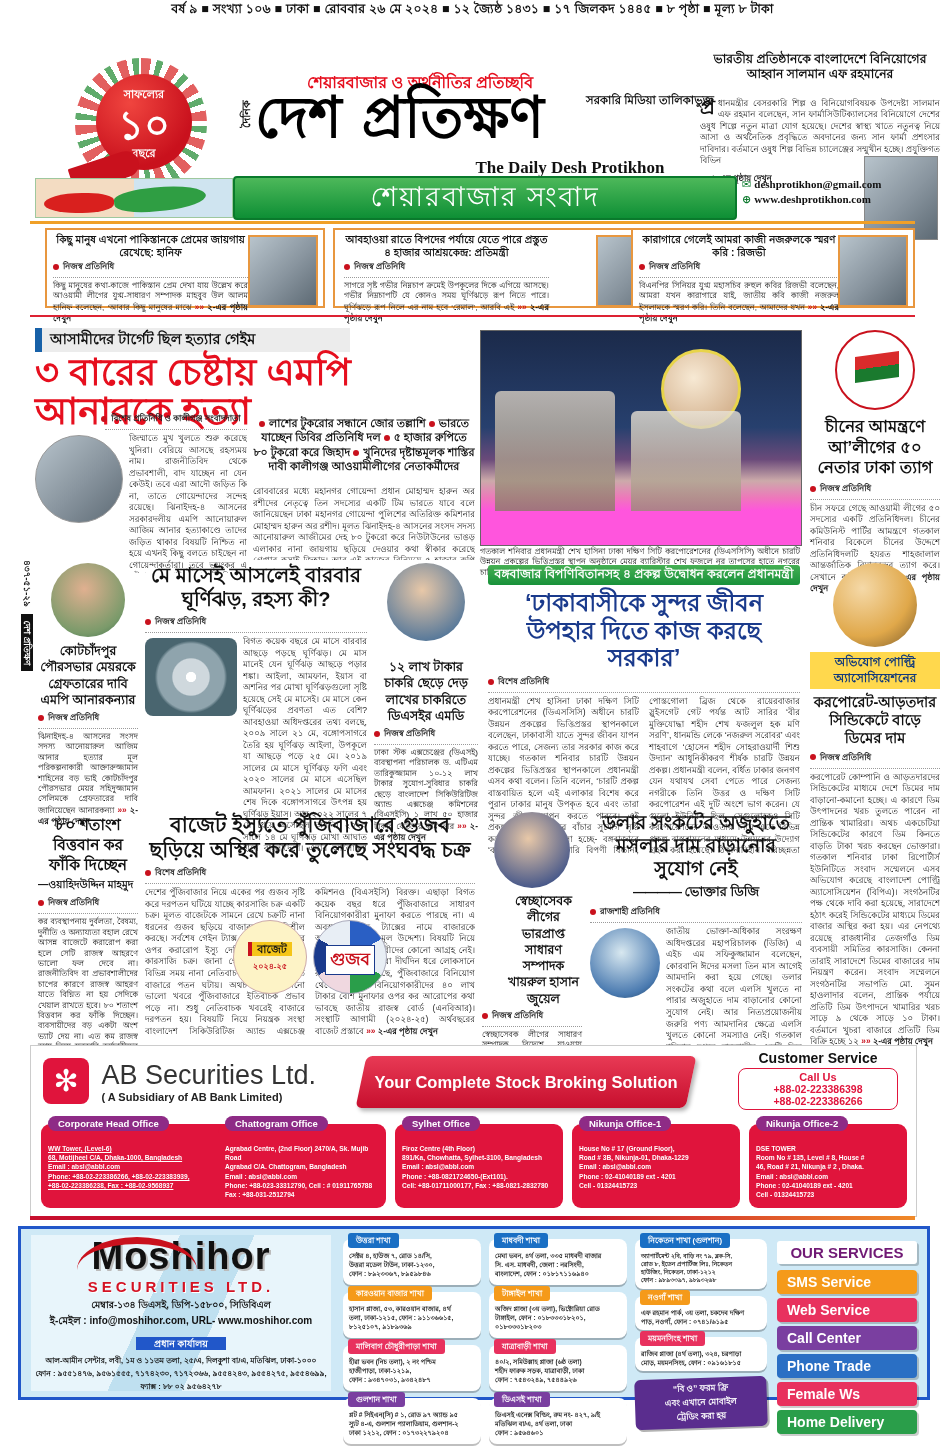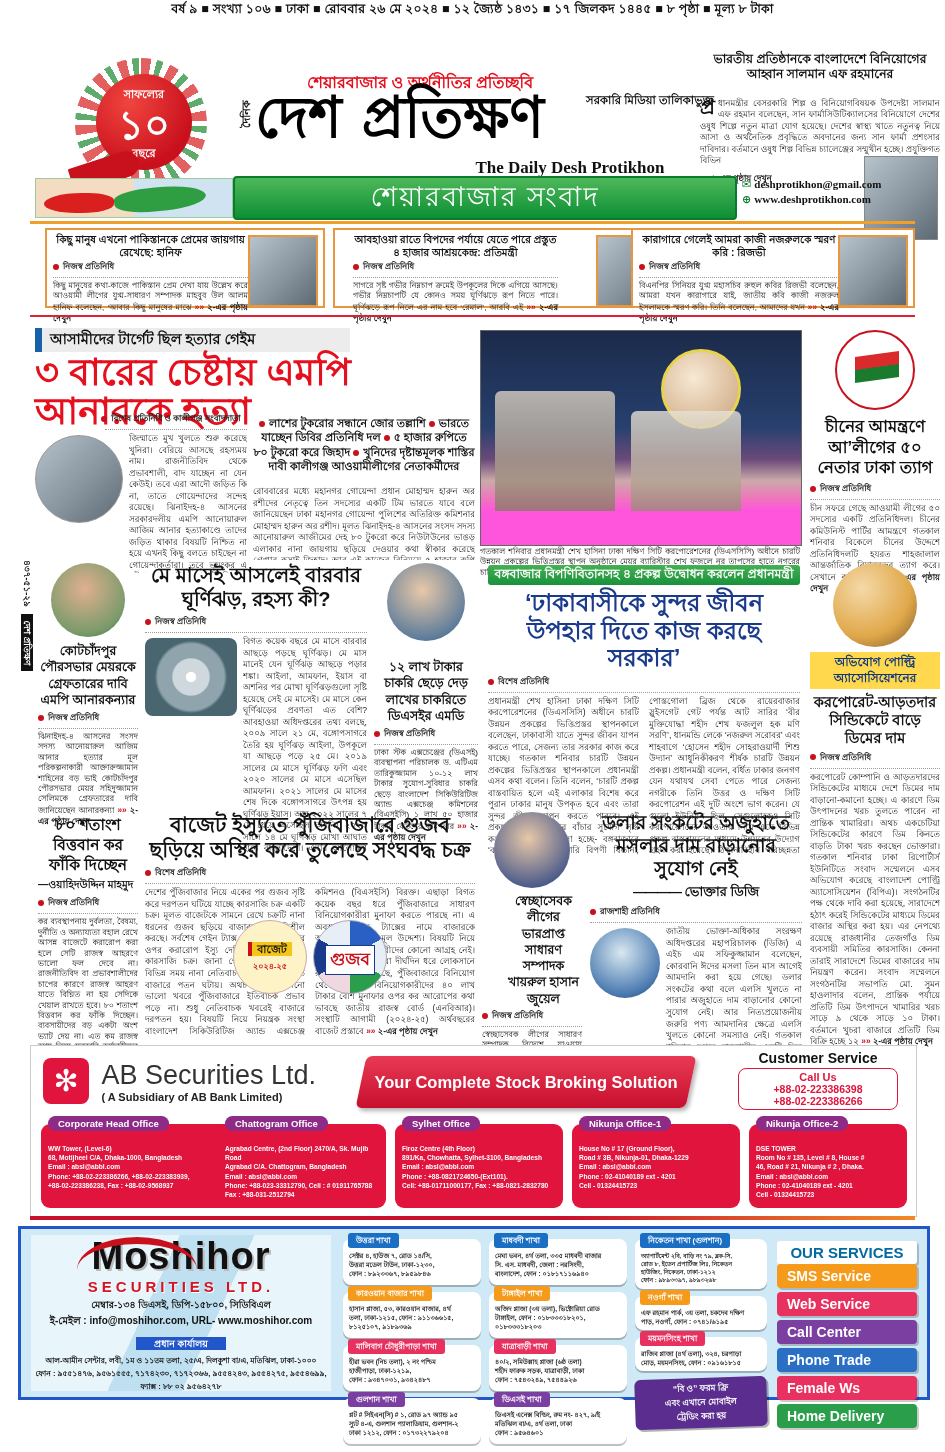--- a/index.html
+++ b/index.html
@@ -98,21 +98,21 @@
   <div class="abs obox" style="left:45px;top:228px;width:280px;height:80px;padding:4px 6px;box-sizing:border-box;">
     <div class="abs ph ophoto" style="right:5px;top:5px;width:66px;height:68px;"></div>
     <div style="width:195px;">
       <div class="ctr b" style="font-size:10.3px;line-height:1.25;">কিছু মানুষ এখনো পাকিস্তানকে প্রেমের জায়গায় রেখেছে: হানিফ</div>
       <div class="reporter"><span class="rdot"></span><span>নিজস্ব প্রতিনিধি</span></div>
       <div class="dotline"></div>
       <div class="sm jst"><span>কিছু মানুষের কথা-কাজে পাকিস্তান প্রেম দেখা যায় উল্লেখ করে আওয়ামী লীগের যুগ্ম-সাধারণ সম্পাদক মাহবুব উল আলম হানিফ বলেছেন, ‘আবার কিছু মানুষের মাঝে</span>
         <span class="jump"><span>»»</span> <span class="jt">২-এর পৃষ্ঠায় দেখুন</span></span></div>
     </div>
   </div>
-  <div class="abs obox" style="left:333px;top:228px;width:340px;height:80px;padding:4px 18px;box-sizing:border-box;">
+  <div class="abs obox" style="left:333px;top:228px;width:340px;height:80px;padding:4px 9px;box-sizing:border-box;">
     <div class="abs ph ophoto" style="right:5px;top:5px;width:66px;height:68px;"></div>
     <div style="width:205px;">
       <div class="ctr b" style="font-size:10.3px;line-height:1.25;">আবহাওয়া রাতে বিপদের পর্যায়ে যেতে পারে প্রস্তুত ৪ হাজার আশ্রয়কেন্দ্র: প্রতিমন্ত্রী</div>
       <div class="reporter"><span class="rdot"></span><span>নিজস্ব প্রতিনিধি</span></div>
       <div class="dotline"></div>
       <div class="sm jst"><span>সাগরে সৃষ্ট গভীর নিম্নচাপ ক্রমেই উপকূলের দিকে এগিয়ে আসছে। গভীর নিম্নচাপটি যে কোনও সময় ঘূর্ণিঝড়ে রূপ নিতে পারে। ঘূর্ণিঝড়ে রূপ নিলে এর নাম হবে ‘রেমাল’, আরবি এই</span>
         <span class="jump"><span>»»</span> <span class="jt">২-এর পৃষ্ঠায় দেখুন</span></span></div>
     </div>
   </div>
   <div class="abs obox" style="left:631px;top:228px;width:284px;height:80px;padding:4px 6px;box-sizing:border-box;">
@@ -303,21 +303,21 @@
     </div>
     <div class="abs ctr" style="right:18px;top:4px;width:160px;">
       <div class="b" style="font-size:14px;">Customer Service</div>
       <div style="border:1.5px solid #e0143c;border-radius:8px;padding:2px 4px;margin-top:2px;color:#e0143c;font-weight:bold;">
         <div style="font-size:11px;">Call Us</div>
         <div style="font-size:10.5px;">+88-02-223386398</div>
         <div style="font-size:10.5px;">+88-02-223386266</div>
       </div>
     </div>
 
-    <div class="abs officecard" style="left:10px;top:78px;width:196px;height:84px;">
+    <div class="abs officecard" style="left:10px;top:78px;width:196px;height:84px;text-decoration:underline;">
       <div class="officepill">Corporate Head Office</div>
       <div class="pre" style="font-size:6.6px;line-height:1.4;font-weight:bold;">WW Tower, (Level-6)
 68, Motijheel C/A, Dhaka-1000, Bangladesh
 Email : absl@abbl.com
 Phone: +88-02-223386266, +88-02-223383939,
 +88-02-223386238, Fax : +88-02-9568937</div>
     </div>
     <div class="abs officecard" style="left:187px;top:78px;width:168px;height:84px;">
       <div class="officepill">Chattogram Office</div>
       <div class="pre" style="font-size:6.6px;line-height:1.4;font-weight:bold;">Agrabad Centre, (2nd Floor) 2470/A, Sk. Mujib Road
@@ -442,21 +442,21 @@
         <div class="bpill c-pink">ময়মনসিংহ শাখা</div>
         <div class="bbody pre">রাজিব প্লাজা (৪র্থ তলা), ৩২৪, চরপাড়া
 মোড়, ময়মনসিংহ, ফোন : ০৯১৬১৮১৫</div>
       </div>
       <div class="ctr pre" style="background:#5a2d8e;color:#fff;font-weight:bold;font-size:8.6px;border-radius:6px;padding:4px 2px;transform:rotate(-2deg);box-shadow:2px 2px 0 rgba(0,0,0,.3);">“বি ও” ফরম ফ্রি
 এবং এখানে মোবাইল
 ট্রেডিং করা হয়</div>
     </div>
 
     <div class="abs" style="left:756px;top:12px;width:140px;">
-      <div class="ctr b" style="background:#fff;color:#0369a1;font-size:15px;padding:3px 0;border-radius:3px;box-shadow:2px 2px 0 rgba(0,0,0,.2);">OUR SERVICES</div>
+      <div class="ctr b" style="background:#fff;color:#701a75;font-size:15px;padding:3px 0;border-radius:3px;margin-bottom:6px;box-shadow:2px 2px 0 rgba(0,0,0,.2);">OUR SERVICES</div>
       <div class="svc c-orange">SMS Service</div>
       <div class="svc c-pink">Web Service</div>
       <div class="svc c-purple">Call Center</div>
       <div class="svc" style="background:#2a6fc4;">Phone Trade</div>
       <div class="svc c-pink">Female Ws</div>
       <div class="svc" style="background:#2a9e4a;">Home Delivery</div>
     </div>
   </div>
 
 </div>

